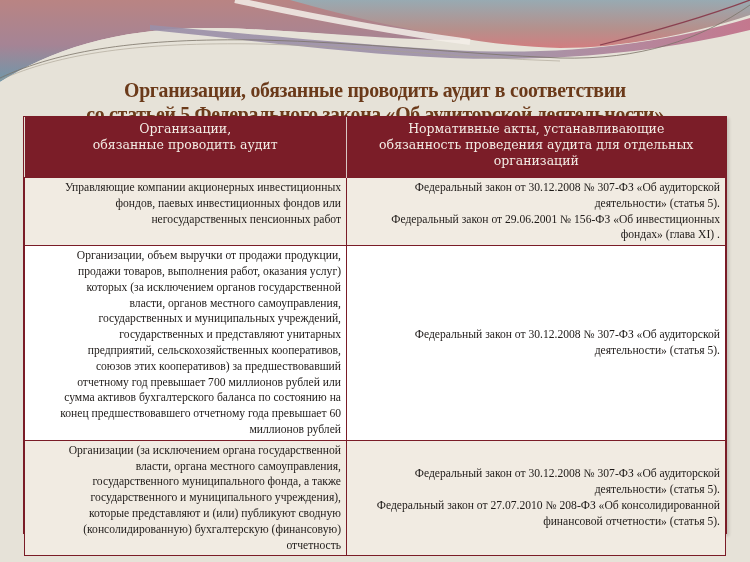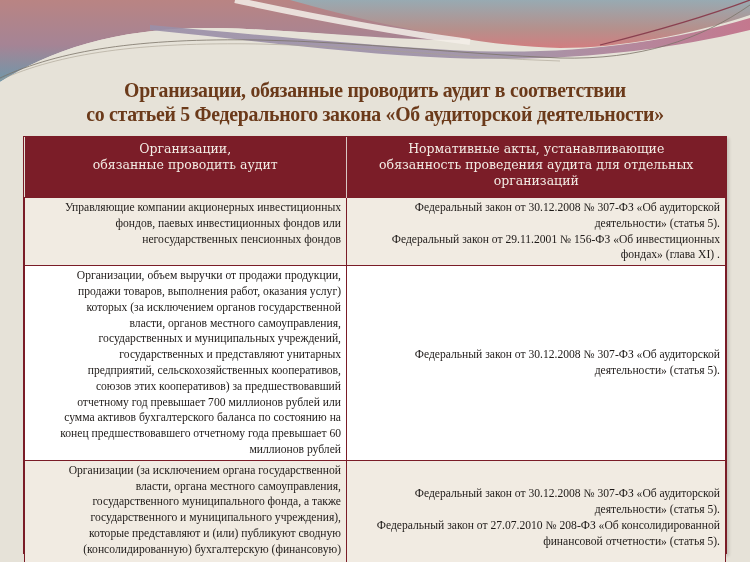--- a/index.html
+++ b/index.html
@@ -36,21 +36,21 @@
       letter-spacing: -0.3px;
       transform: scaleX(0.92);
       transform-origin: center top;
     }
     .slide-title div {
       white-space: nowrap;
     }
     .table-wrap {
       position: absolute;
       left: 23px;
-      top: 136px;
+      top: 116px;
       width: 704px;
       height: 418px;
       border: 1.5px solid #7a1c27;
       box-sizing: border-box;
       box-shadow: 2px 2px 3px rgba(0,0,0,0.15);
     }
     table {
       border-collapse: collapse;
       width: 100%;
       height: 100%;
@@ -150,26 +150,26 @@
           <span class="line">обязанность проведения аудита для отдельных</span>
           <span class="line">организаций</span>
         </th>
       </tr>
     </thead>
     <tbody>
       <tr class="r-odd row1">
         <td>
           <span class="line">Управляющие компании  акционерных инвестиционных</span>
           <span class="line">фондов, паевых  инвестиционных фондов или</span>
-          <span class="line">негосударственных пенсионных фондов</span>
+          <span class="line">негосударственных пенсионных работ</span>
         </td>
         <td class="right-cell" style="vertical-align: top;">
           <span class="line">Федеральный закон от 30.12.2008 № 307-ФЗ «Об аудиторской</span>
           <span class="line">деятельности» (статья 5).</span>
-          <span class="line">Федеральный закон от 29.11.2001 № 156-ФЗ «Об инвестиционных</span>
+          <span class="line">Федеральный закон от 29.06.2001 № 156-ФЗ «Об инвестиционных</span>
           <span class="line">фондах» (глава XI) .</span>
         </td>
       </tr>
       <tr class="r-even row2">
         <td>
           <span class="line">Организации, объем выручки от продажи продукции,</span>
           <span class="line">продажи товаров, выполнения работ, оказания услуг)</span>
           <span class="line">которых (за исключением  органов государственной</span>
           <span class="line">власти, органов местного самоуправления,</span>
           <span class="line">государственных и муниципальных учреждений,</span>

